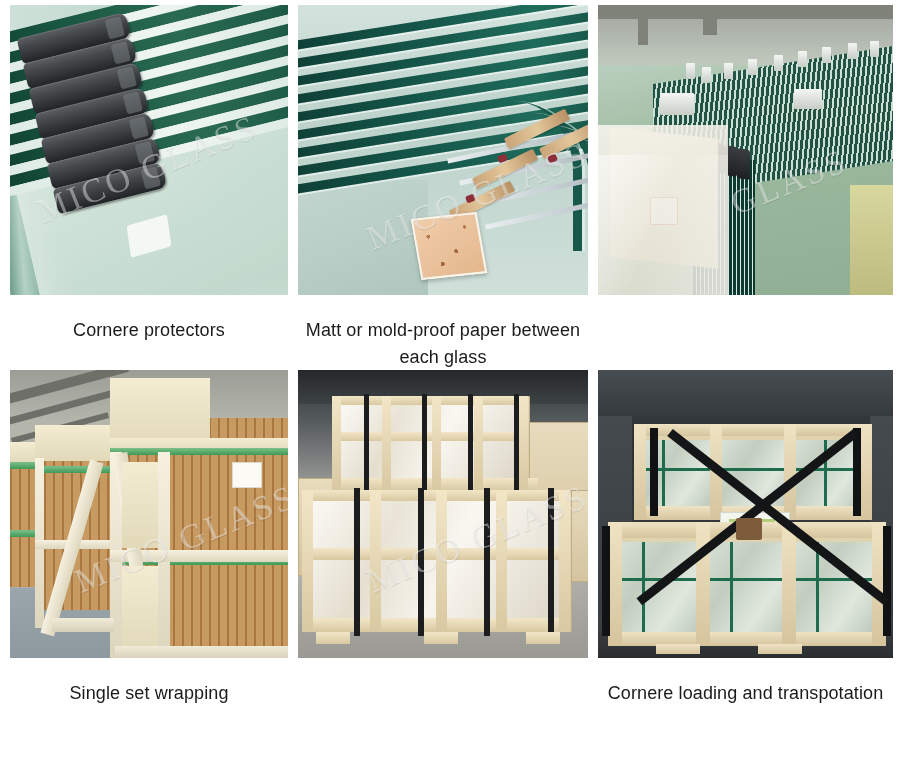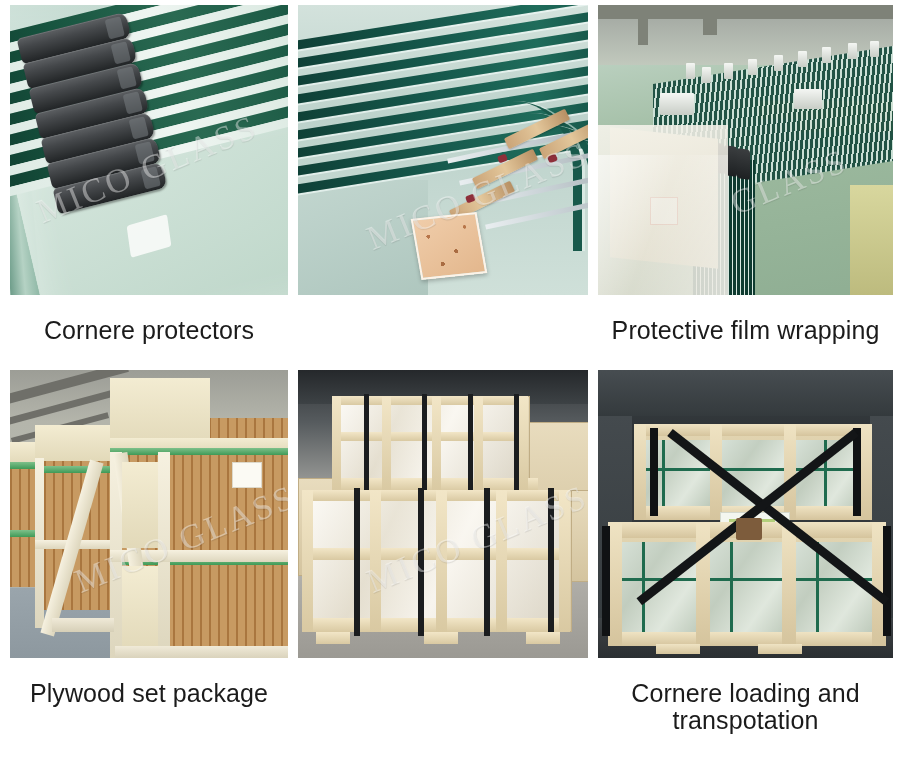--- a/index.html
+++ b/index.html
@@ -35,21 +35,21 @@
   .photo {
     position: relative;
     width: 100%;
     height: 290px;
     overflow: hidden;
     background: #cfd7d2;
   }
   .cell.r2 .photo { height: 288px; }
   .caption {
     text-align: center;
-    font-size: 25px;
+    font-size: 18px;
     line-height: 27px;
     color: #1b1b1b;
     padding-top: 22px;
     letter-spacing: 0.1px;
     font-family: "Liberation Sans", sans-serif;
   }
   .cell.r1 .caption { height: 75px; box-sizing: border-box; }
   .cell.r2 .caption { height: 80px; box-sizing: border-box; }
 
   
@@ -483,20 +483,21 @@
         <div class="woodstick" style="left:205px; top:118px;"></div>
         <div class="woodstick" style="left:173px; top:158px;"></div>
         <div class="woodstick" style="left:240px; top:128px;"></div>
         <div class="woodstick" style="left:150px; top:190px;"></div>
         <div class="redmark" style="left:200px; top:150px;"></div>
         <div class="redmark" style="left:168px; top:190px;"></div>
         <div class="redmark" style="left:250px; top:150px;"></div>
         <div class="cork"></div>
         <div class="wm" style="left:62px; top:172px;">MICO GLASS</div>
       </div>
+      <div class="caption">Matt or mold-proof paper between each glass</div>
     </div>
 
     <div class="cell r1">
       <div class="photo p3">
         <div class="ceilingbar" style="left:0; top:0; width:295px; height:14px;"></div>
         <div class="ceilingbar" style="left:40px; top:0; width:10px; height:40px;"></div>
         <div class="ceilingbar" style="left:105px; top:0; width:14px; height:30px;"></div>
         <div class="greentable"></div>
         <div class="palletwood" style="left:160px; top:96px; width:135px; height:18px;"></div>
         <div class="palletwood" style="left:200px; top:115px; width:95px; height:12px;"></div>
@@ -517,21 +518,20 @@
         <div class="darkprot" style="left:100px; top:135px;"></div>
         <div class="darkprot" style="left:113px; top:138px;"></div>
         <div class="darkprot" style="left:126px; top:141px;"></div>
         <div class="darkprot" style="left:139px; top:144px;"></div>
         <div class="crate"></div>
         <div class="label"></div>
         <div class="filmwrap"></div>
         <div class="filmsheen"></div>
         <div class="wm" style="left:130px; top:158px;">GLASS</div>
       </div>
-      <div class="caption">Protective film wrapping</div>
     </div>
 
     <div class="cell r2">
       <div class="photo p4">
         <div class="floor"></div>
         <div class="roofbeam" style="left:-20px; top:10px; width:140px; height:10px;"></div>
         <div class="roofbeam" style="left:-10px; top:34px; width:120px; height:7px;"></div>
         <div class="roofbeam" style="left:0px; top:55px; width:100px; height:6px;"></div>
 
         <div class="cardstack" style="left:0px; top:72px; width:120px; height:145px;"></div>
@@ -558,21 +558,21 @@
         <div class="frame" style="left:148px; top:82px; width:12px; height:206px;"></div>
         <div class="frame" style="left:100px; top:180px; width:178px; height:12px;"></div>
         <div class="diag" style="left:118px; top:82px; height:210px; transform:rotate(-8deg);"></div>
         <div class="creamtop" style="left:112px; top:92px; width:36px; height:86px;"></div>
         <div class="creamtop" style="left:112px; top:196px; width:36px; height:86px;"></div>
         <div class="tag" style="left:222px; top:92px;"></div>
         <div class="pallet" style="left:42px; top:248px; width:62px; height:14px;"></div>
         <div class="pallet" style="left:105px; top:276px; width:175px; height:14px;"></div>
         <div class="wm" style="left:58px; top:150px;">MICO GLASS</div>
       </div>
-      <div class="caption">Plywood set package</div>
+      <div class="caption">Single set wrapping</div>
     </div>
 
     <div class="cell r2">
       <div class="photo p5">
         <div class="darkroof"></div>
         <div class="ground"></div>
 
         <div class="crateblk" style="left:222px; top:52px; width:68px; height:130px;"></div>
         <div class="crateblk" style="left:248px; top:120px; width:44px; height:90px;"></div>
         <div class="crateblk" style="left:0px; top:108px; width:40px; height:96px;"></div>

